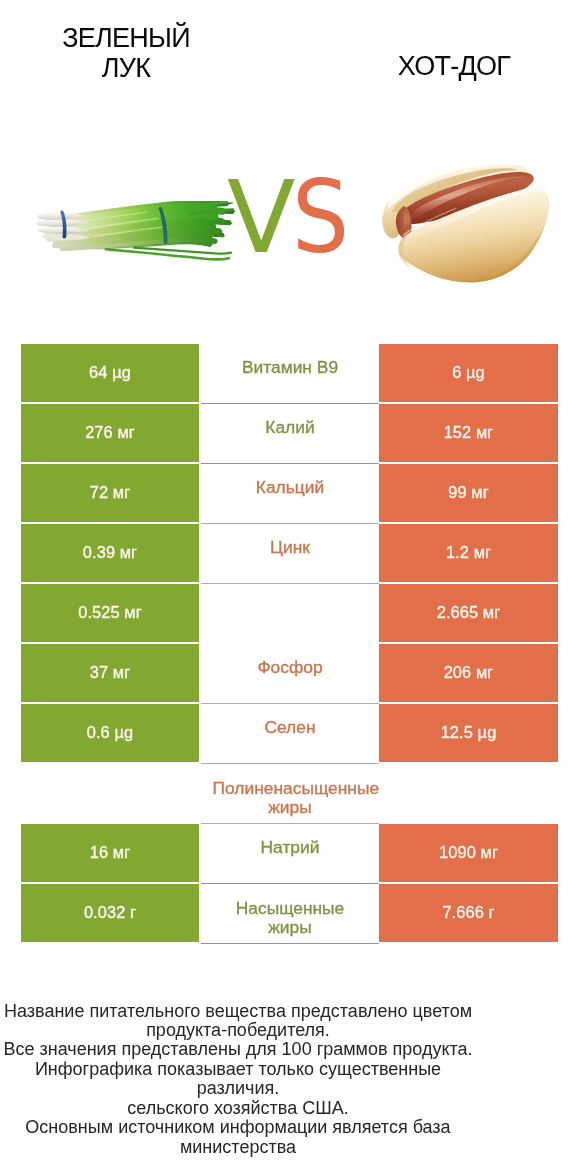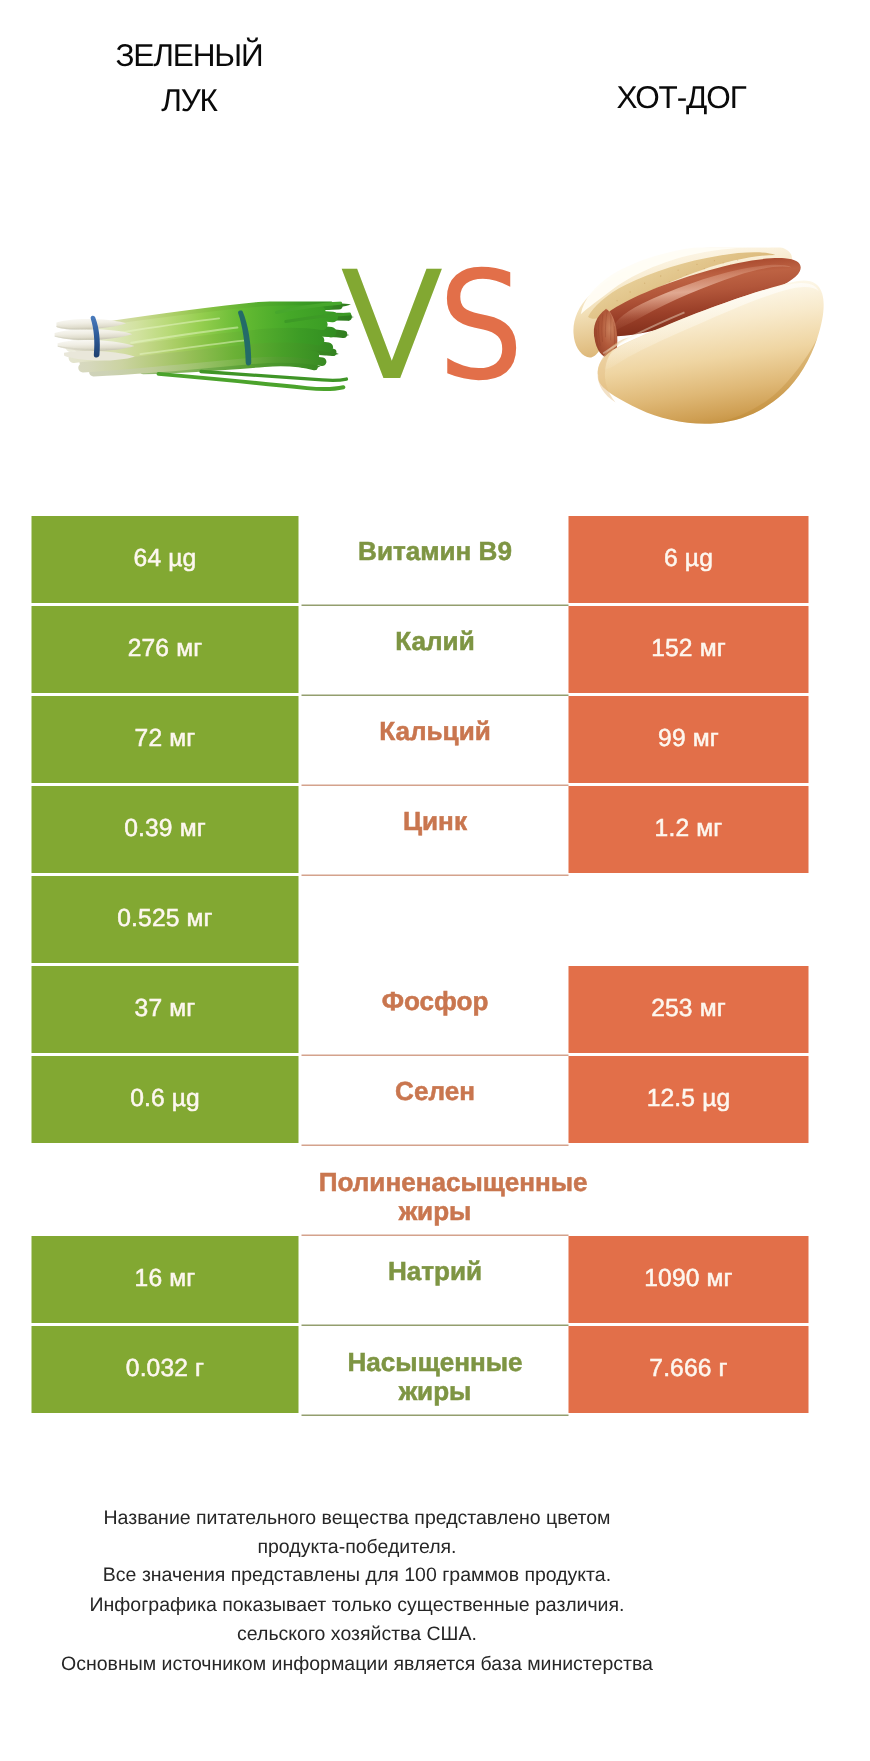--- a/index.html
+++ b/index.html
@@ -1,46 +1,46 @@
 <!DOCTYPE html>
 <html><head>
 <meta charset="utf-8">
 <style>
   html,body{margin:0;padding:0;}
   body{width:580px;height:1174px;background:#fff;font-family:"Liberation Sans",sans-serif;overflow:hidden;}
   .page{position:relative;width:580px;height:1174px;background:#fff;}
 
   
-  .title{position:absolute;text-align:center;color:#0a0a0a;font-size:21px;line-height:30px;letter-spacing:-0.75px;font-weight:400;}
+  .title{position:absolute;text-align:center;color:#0a0a0a;font-size:27px;line-height:30px;letter-spacing:-0.75px;font-weight:400;}
   #title-left{left:62px;top:22.5px;width:128px;}
   #title-right{left:396px;top:50.7px;width:116px;}
 
   
   .hero{position:absolute;left:0;top:0;width:580px;height:330px;}
   .photo{position:absolute;}
   #photo-left{left:35px;top:201px;width:202px;height:63px;}
   #photo-right{left:375px;top:165px;width:182px;height:122px;}
   .vs{position:absolute;font-size:100px;line-height:100px;font-weight:400;font-family:"DejaVu Sans",sans-serif;}
   #vs-v{left:227px;top:167.5px;color:#82a832;}
   #vs-s{left:292px;top:168px;color:#e26f49;transform:scaleX(0.9);transform-origin:left top;}
 
   
   .table{position:absolute;left:0;top:344.4px;width:580px;}
   .row{position:relative;height:60px;}
   .cell-l,.cell-r{position:absolute;top:0;bottom:2px;display:flex;align-items:center;justify-content:center;color:#fdf7ef;font-size:16.4px;font-weight:400;letter-spacing:0.1px;-webkit-text-stroke:0.35px #fdf7ef;padding-bottom:2px;box-sizing:border-box;}
   .cell-l{left:21px;width:178px;background:#82a832;}
-  .cell-r{left:379px;width:160px;background:#e26f49;}
-  .cell-m{position:absolute;left:201px;width:178px;top:0;bottom:0;display:flex;align-items:center;justify-content:center;text-align:center;font-size:17.4px;font-weight:700;line-height:19.3px;border-bottom:1.3px solid;box-sizing:border-box;padding-bottom:13px;}
+  .cell-r{left:379px;width:179px;background:#e26f49;}
+  .cell-m{position:absolute;left:201px;width:178px;top:0;bottom:0;display:flex;align-items:center;justify-content:center;text-align:center;font-size:17.4px;font-weight:400;line-height:19.3px;border-bottom:1.3px solid;box-sizing:border-box;padding-bottom:13px;}
   .cell-m .mtext{white-space:nowrap;}
   .cell-m .mwrap{white-space:normal;width:155px;position:relative;top:11px;}
   .win-left .cell-m{color:#7e9543;border-color:#939e6e;-webkit-text-stroke:0.35px #7e9543;}
   .win-right .cell-m{color:#c9764f;border-color:#d4a28c;-webkit-text-stroke:0.35px #c9764f;}
 
   
-  .footer{position:absolute;left:0;top:1001.5px;width:476px;text-align:center;font-size:13px;line-height:19.45px;color:#262626;}
+  .footer{position:absolute;left:0;top:1001.5px;width:476px;text-align:center;font-size:18px;line-height:19.45px;color:#262626;}
 </style>
 </head>
 <body>
 
 <div class="page">
   <div class="title" id="title-left">ЗЕЛЕНЫЙ ЛУК</div>
   <div class="title" id="title-right">ХОТ-ДОГ</div>
 
   <div class="hero">
     <svg class="photo" id="photo-left" viewBox="0 0 200 62" width="200" height="62" xmlns="http://www.w3.org/2000/svg">
@@ -322,30 +322,33 @@
           <span class="mtext">Цинк</span>
         </div>
         <div class="cell-r">
           <span>1.2 мг</span>
         </div>
       </div>
       <div class="row win-left">
         <div class="cell-l">
           <span>0.525 мг</span>
         </div>
+        <div class="cell-r">
+          <span>2.665 мг</span>
+        </div>
       </div>
       <div class="row win-right">
         <div class="cell-l">
           <span>37 мг</span>
         </div>
         <div class="cell-m">
           <span class="mtext">Фосфор</span>
         </div>
         <div class="cell-r">
-          <span>253 мг</span>
+          <span>206 мг</span>
         </div>
       </div>
       <div class="row win-right">
         <div class="cell-l">
           <span>0.6 µg</span>
         </div>
         <div class="cell-m">
           <span class="mtext">Селен</span>
         </div>
         <div class="cell-r">

